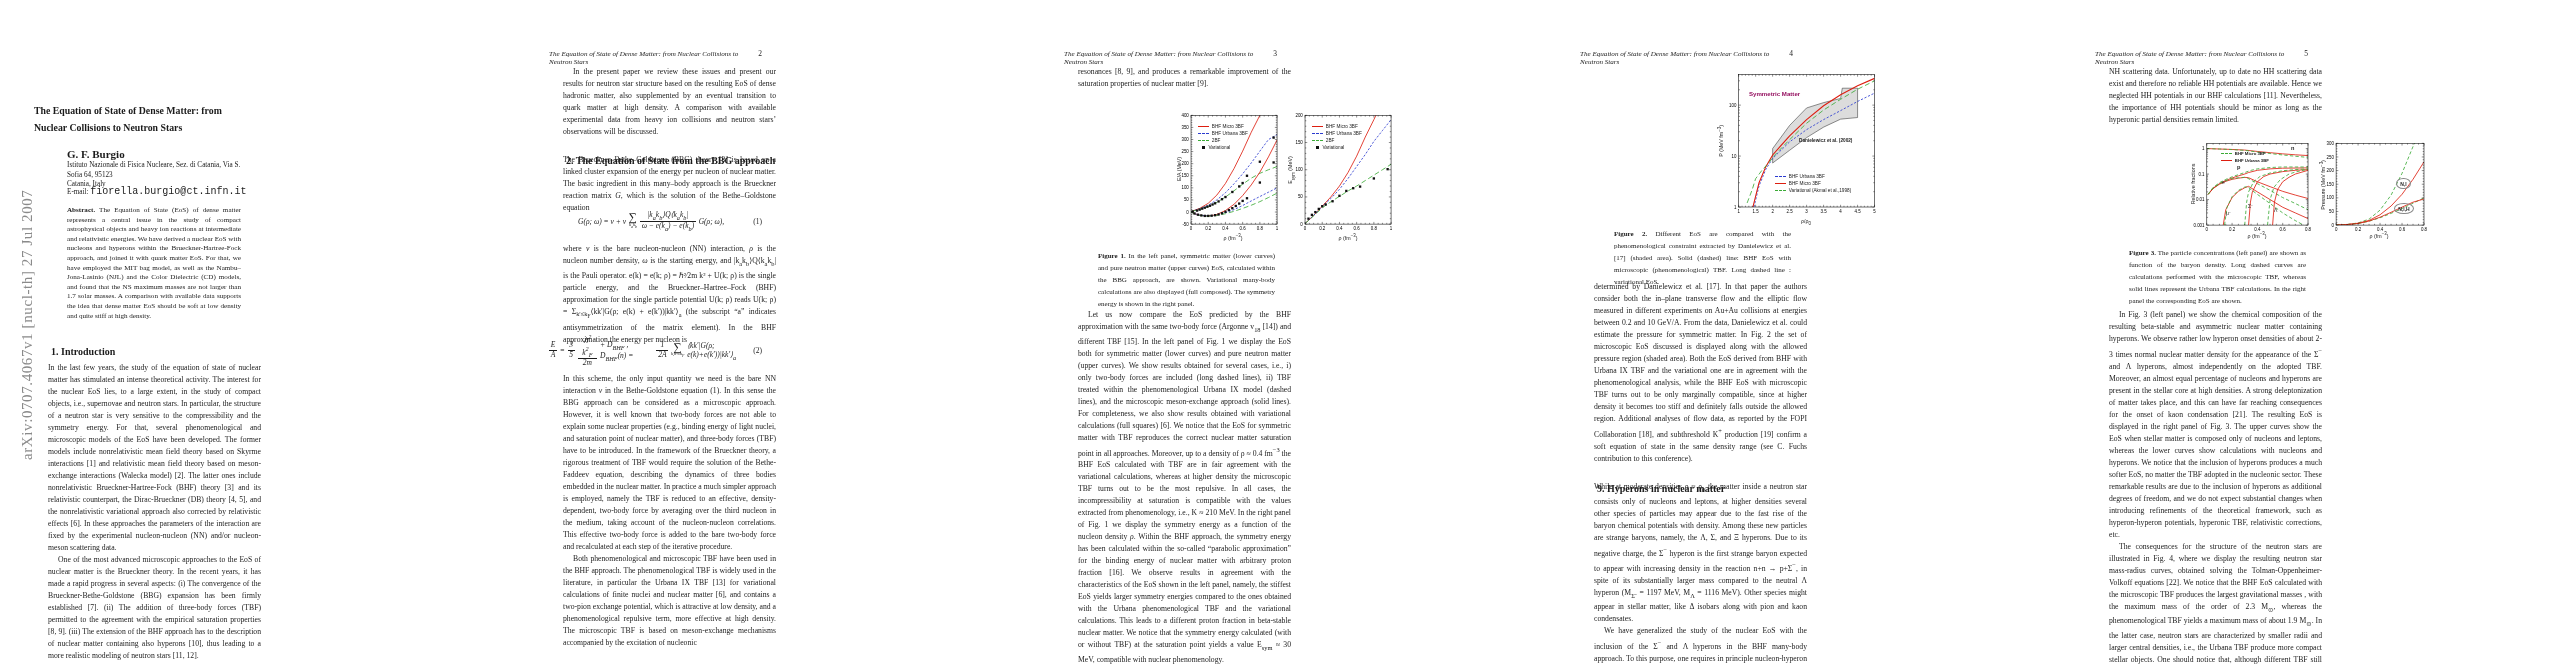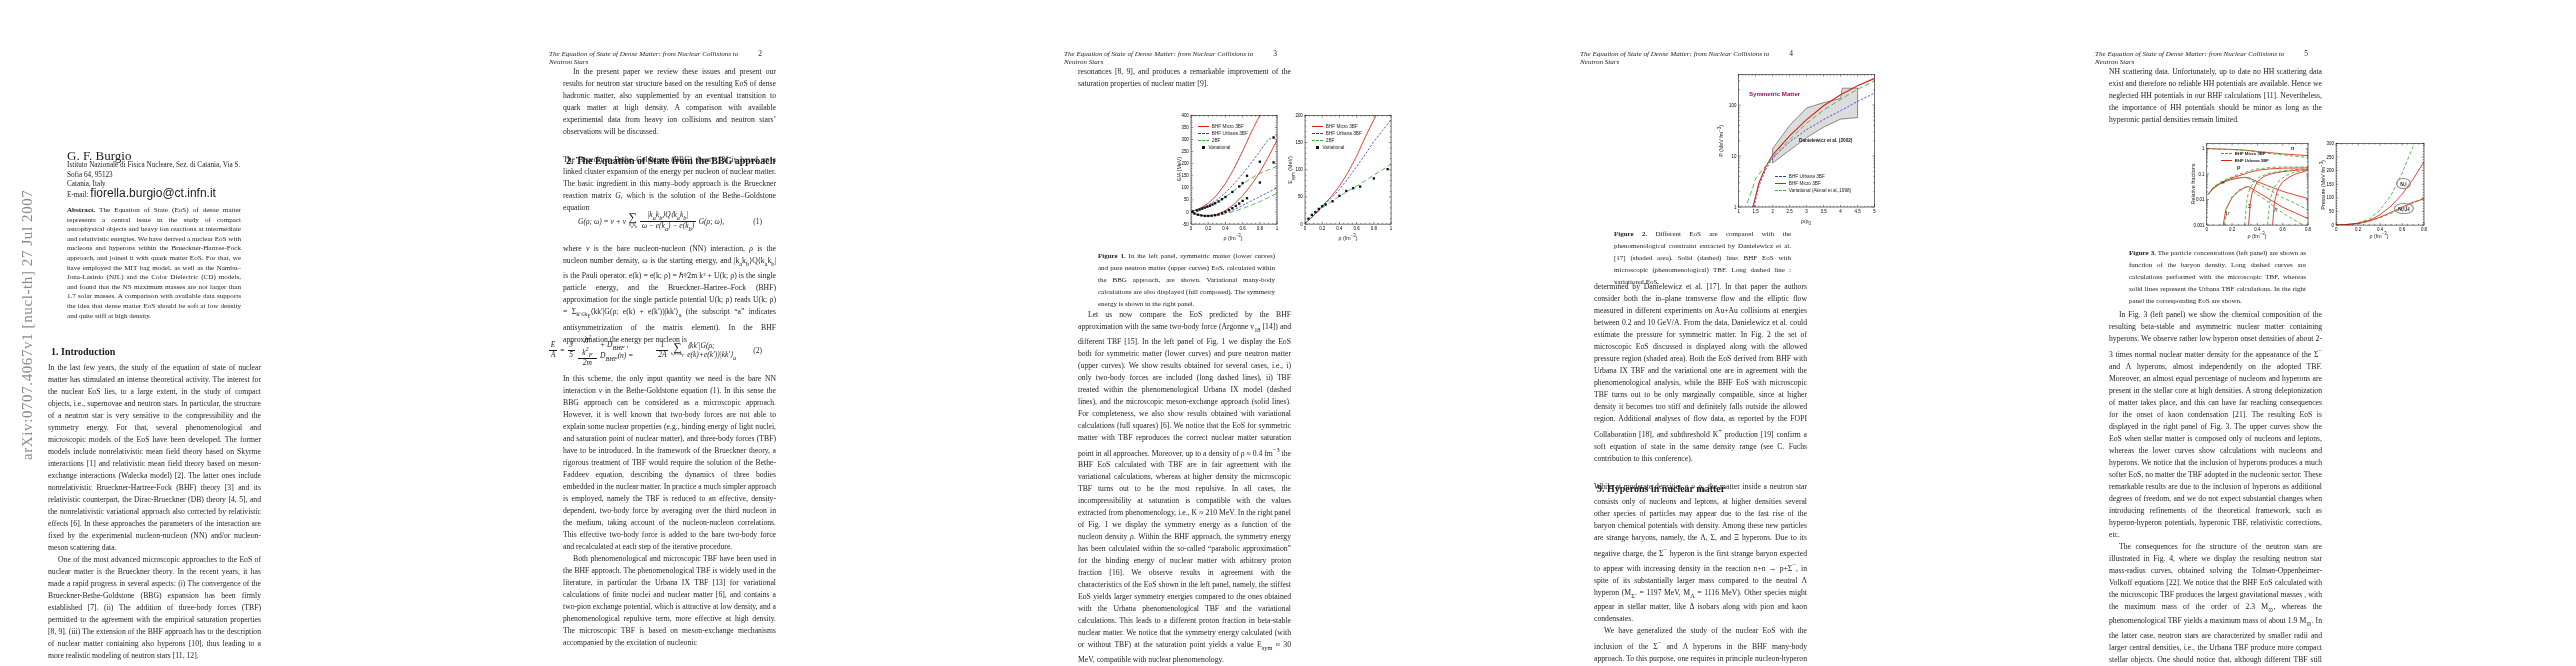--- a/index.html
+++ b/index.html
@@ -11,24 +11,24 @@
   .tblock p{margin:0;font-size:7.7px;line-height:12px;text-align:justify;text-indent:10px;}
   .tblock p.noind{text-indent:0;}
   .sec{position:absolute;left:34px;width:213px;margin:17px;font-size:10px;font-weight:bold;}
   .rhead{position:absolute;left:34px;width:213px;display:flex;justify-content:space-between;align-items:baseline;}
   .rtitle{font-style:italic;font-size:7.1px;}
   .rnum{font-size:7.5px;}
   
   .arxiv-side{position:absolute;left:19px;top:149px;height:311px;writing-mode:vertical-rl;
               transform:rotate(180deg);white-space:nowrap;font-size:15px;letter-spacing:0.6px;color:#8a8a8a;}
   .title{position:absolute;left:34px;top:102px;width:206px;margin:0;font-size:9.8px;line-height:17px;font-weight:bold;}
-  .author{position:absolute;left:67px;top:148px;font-size:13px;font-weight:normal;}
+  .author{position:absolute;left:67px;top:148px;font-size:11px;font-weight:bold;}
   .affil{position:absolute;left:67px;top:161px;width:178px;font-size:7.2px;line-height:9.7px;}
   .email-row{position:absolute;left:67px;top:186px;font-size:7.2px;}
-  .mono{font-family:Liberation Sans, sans-serif;font-size:12px;}
+  .mono{font-family:Liberation Mono, monospace;font-size:10px;}
   .abstract{position:absolute;left:67px;top:206px;width:174px;font-size:7.1px;line-height:9.6px;text-align:justify;}
   
   .eq{position:absolute;left:34px;width:213px;display:flex;align-items:center;font-size:7.5px;}
   .eq-body{flex:1;display:flex;justify-content:center;align-items:center;gap:2.8px;font-style:italic;}
   .eq-tag{font-style:normal;}
   .frac{display:inline-flex;flex-direction:column;text-align:center;line-height:1.15;}
   .frac .num{border-bottom:0.6px solid #1b1b1b;padding:0 1.7px;}
   .frac .den{padding:0 1.7px;}
   .sum{display:inline-flex;flex-direction:column;align-items:center;line-height:1;}
   .sum-sym{font-style:normal;font-size:11.7px;}
@@ -51,20 +51,21 @@
         font-family:"Liberation Sans",sans-serif;font-size:5px;font-weight:bold;}
   .caption{position:absolute;left:68px;width:177px;margin:0;font-size:7px;line-height:12px;text-align:justify;}
 </style>
 </head>
 <body>
 
 <div class="canvas">
 
   <section class="page" style="left:0">
     <div class="arxiv-side">arXiv:0707.4067v1  [nucl-th]  27 Jul 2007</div>
+    <h1 class="title">The Equation of State of Dense Matter: from<br>Nuclear Collisions to Neutron Stars</h1>
     <div class="author">G. F. Burgio</div>
     <div class="affil">Istituto Nazionale di Fisica Nucleare, Sez. di Catania, Via S. Sofia 64, 95123<br>Catania, Italy</div>
     <div class="email-row">
       <span>E-mail:</span>
       <span class="mono">fiorella.burgio@ct.infn.it</span>
     </div>
     <div class="abstract">
       <b>Abstract.</b>
       <span>The Equation of State (EoS) of dense matter represents a central issue in the study of compact astrophysical objects and heavy ion reactions at intermediate and relativistic energies. We have derived a nuclear EoS with nucleons and hyperons within the Brueckner-Hartree-Fock approach, and joined it with quark matter EoS. For that, we have employed the MIT bag model, as well as the Nambu–Jona-Lasinio (NJL) and the Color Dielectric (CD) models, and found that the NS maximum masses are not larger than 1.7 solar masses. A comparison with available data supports the idea that dense matter EoS should be soft at low density and quite stiff at high density.</span>
     </div>

